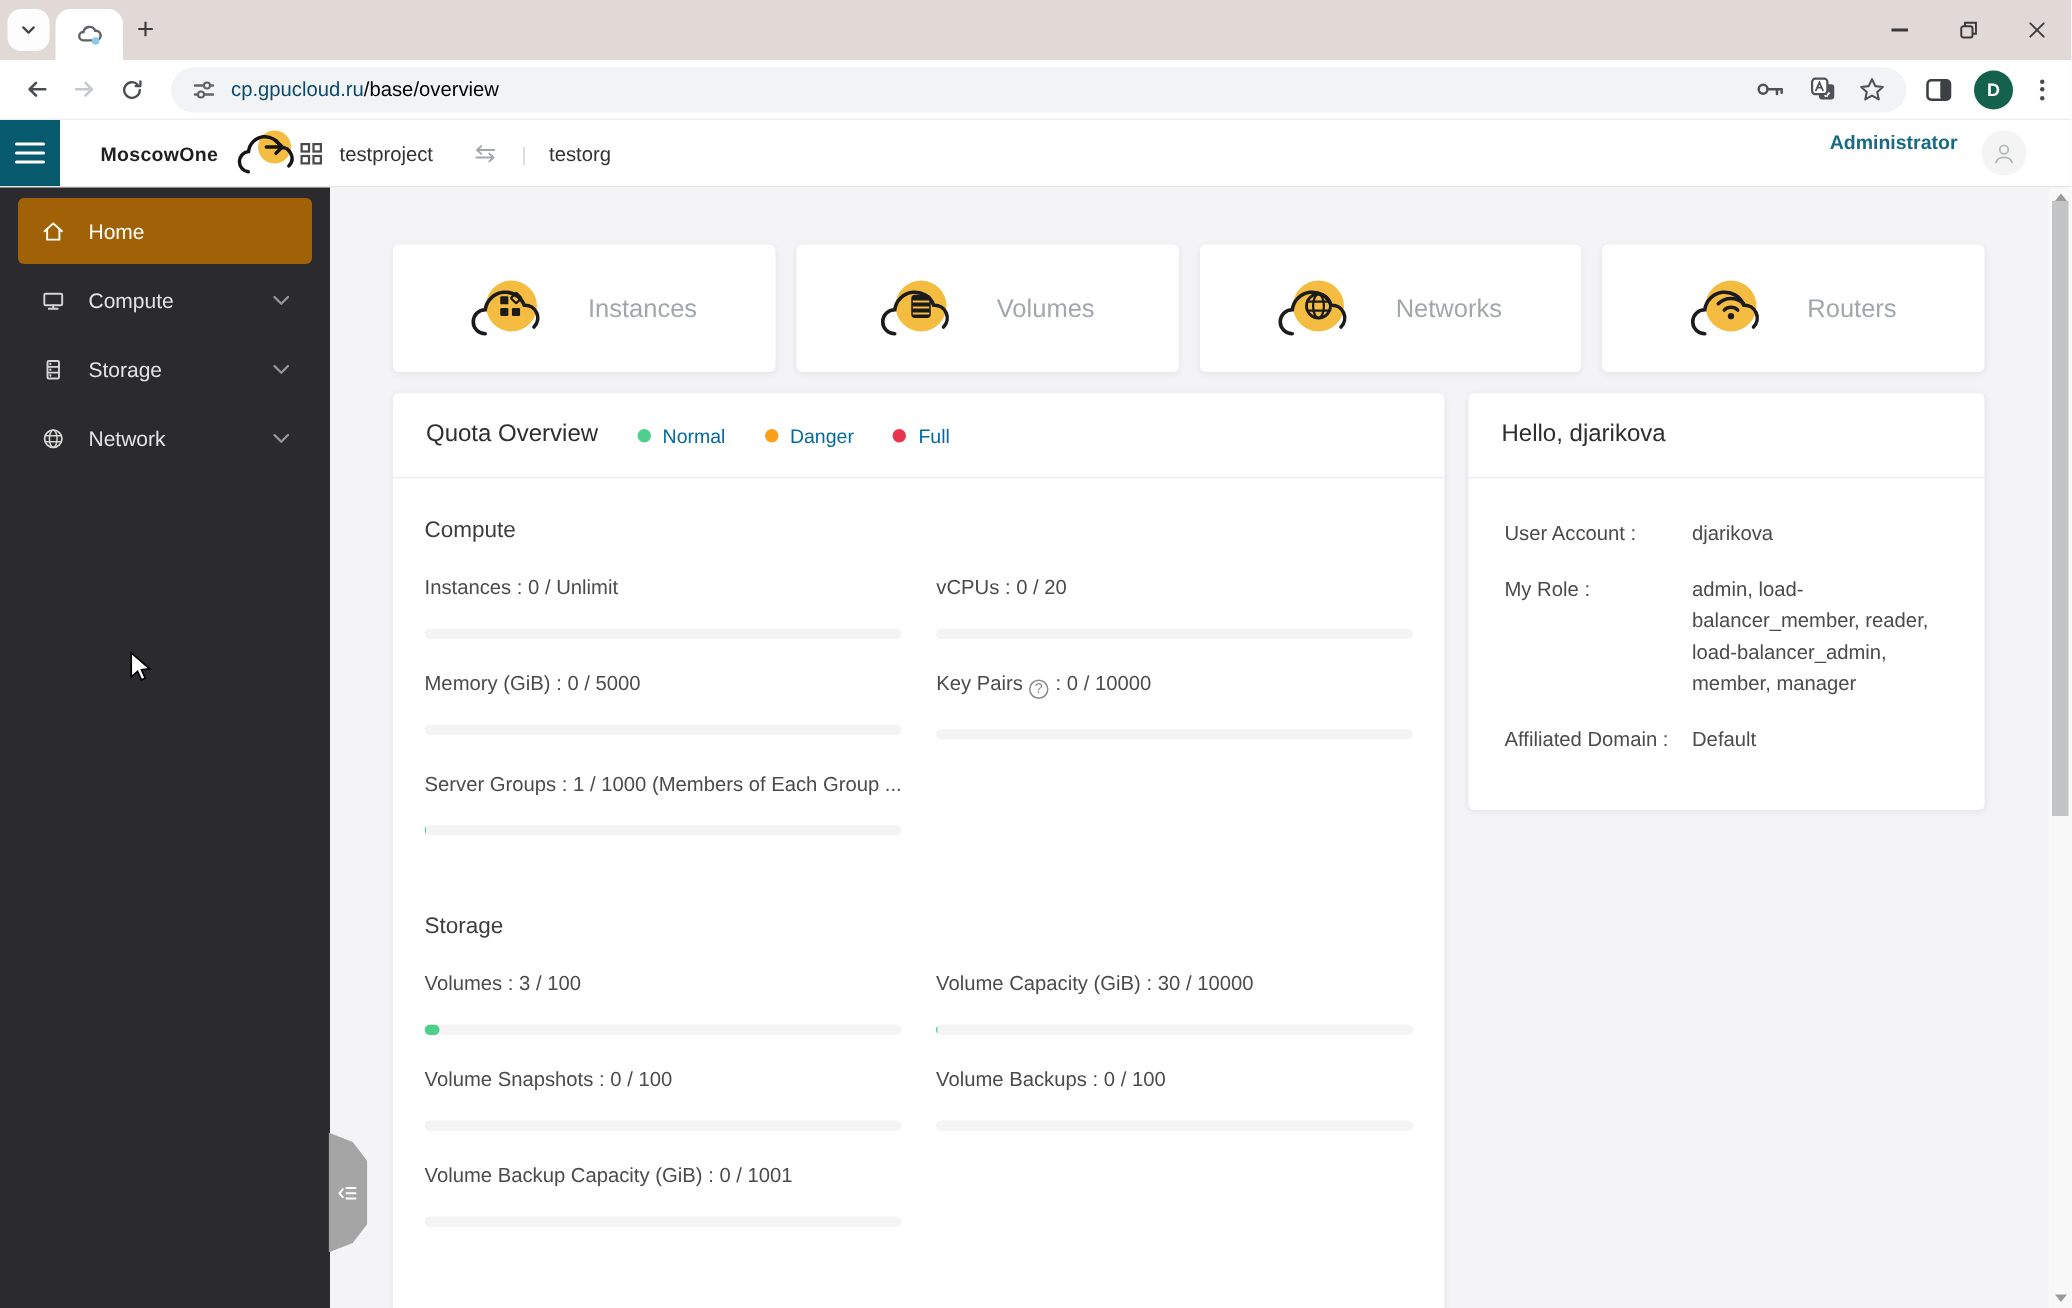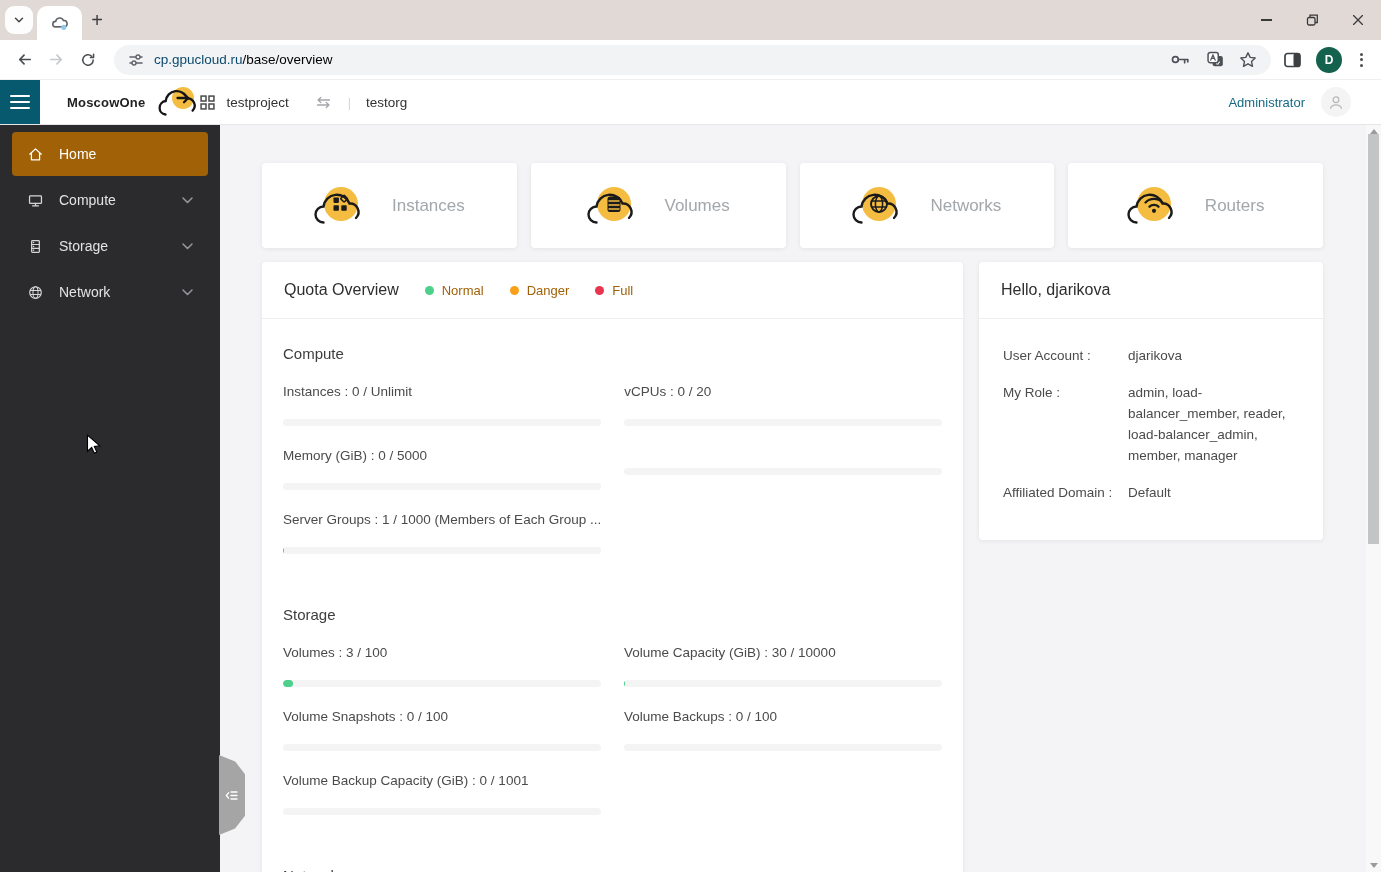--- a/index.html
+++ b/index.html
@@ -27,21 +27,21 @@
   .kebab i { width:3px; height:3px; border-radius:50%; background:#4a4d50; }
 
   
   .app-header { height:45px; background:#fff; border-bottom:1px solid #e6e6e6; display:flex; align-items:center; }
   .burger { width:40px; height:44px; background:#075a6d; display:flex; flex-direction:column; align-items:center; justify-content:center; gap:4px; flex-shrink:0; }
   .burger i { width:20px; height:2px; background:#fff; border-radius:1px; }
   .brand { margin-left:27px; font-size:13px; font-weight:bold; color:#1f1f1f; letter-spacing:.2px; }
   .logo { margin-left:9px; display:flex; }
   .proj { display:flex; align-items:center; gap:11px; font-size:13.5px; color:#323232; }
   .pipe { color:#d6d6d6; font-size:13px; padding:0 4px; }
-  .header-right { margin-left:auto; display:flex; align-items:center; gap:16px; margin-right:30px; }
+  .header-right { margin-left:auto; display:flex; gap:16px; margin-right:30px;font-weight:bold; }
   .admin { font-size:13px; color:#166a85; }
   .avatar-user { width:30px; height:30px; border-radius:50%; background:#f4f4f4; display:flex; align-items:center; justify-content:center; }
 
   
   .app-body { position:relative; height:747px; display:flex; background:#f4f4f6; }
   .sidebar { width:220px; background:#2b2b2d; padding:7px 12px 0; flex-shrink:0; }
   .side-item { height:44px; border-radius:4px; display:flex; align-items:center; gap:15px; padding:0 15px; margin-bottom:2px; color:#e3e3e3; font-size:14px; }
   .side-item.active { background:#a16207; color:#fff; }
   .side-item .chev { margin-left:auto; }
 
@@ -53,21 +53,21 @@
   .cards-row { display:flex; gap:14px; margin-top:38px; height:85px; }
   .svc-card { flex:1; background:#fff; border-radius:4px; box-shadow:0 1px 5px rgba(0,0,0,.07); display:flex; align-items:center; justify-content:center; gap:28px; }
   .svc-label { font-size:17px; color:#a2a7ab; }
 
   .quota-row { display:flex; gap:16px; margin-top:14px; align-items:flex-start; }
   .panel { background:#fff; border-radius:4px; box-shadow:0 1px 5px rgba(0,0,0,.07); }
   .quota-panel { width:701px; height:700px; }
   .panel-head { height:57px; display:flex; align-items:center; padding:0 22px; border-bottom:1px solid #ededed; }
   .panel-title { font-size:16px; color:#2e2e2e; }
   .legend { display:flex; align-items:center; gap:26px; margin-left:26px; }
-  .legend-item { display:flex; align-items:center; gap:8px; font-size:13px; color:#a16207; }
+  .legend-item { display:flex; align-items:center; gap:8px; font-size:13px; color:#0369a1; }
   .dot { width:9px; height:9px; border-radius:50%; }
   .quota-body { padding:0 21px; }
   .sect-title { font-size:15px; color:#3d3d3d; margin-top:26px; }
   .sect-title.gap-lg { margin-top:52px; }
   .q-grid { display:grid; grid-template-columns:1fr 1fr; column-gap:23px; }
   .q-item { margin-top:22px; }
   .q-label { font-size:13.5px; color:#4b4b4b; white-space:nowrap; overflow:hidden; }
   .q-bar { margin-top:20px; height:7px; border-radius:4px; background:#f4f4f5; overflow:hidden; }
   .q-fill { height:100%; border-radius:4px; }
   .help-badge { display:inline-flex; width:13px; height:13px; border:1px solid #8a8a8a; border-radius:50%; color:#8a8a8a; font-size:9.5px; align-items:center; justify-content:center; vertical-align:-2px; margin:0 1px 0 4px; }
@@ -347,20 +347,21 @@
                     <div class="q-fill" style="background: rgb(76, 208, 140); width: 0%;"></div>
                   </div>
               </div>
               <div class="q-item">
                 <div class="q-label"><span>Memory (GiB)</span><span> : </span><span>0 / 5000</span></div>
                 <div class="q-bar">
                     <div class="q-fill" style="background: rgb(76, 208, 140); width: 0%;"></div>
                   </div>
               </div>
               <div class="q-item">
+                <div class="q-label"><span>Key Pairs</span><span class="help-badge">?</span><span> : </span><span>0 / 10000</span></div>
                 <div class="q-bar">
                     <div class="q-fill" style="background: rgb(76, 208, 140); width: 0%;"></div>
                   </div>
               </div>
               <div class="q-item">
                 <div class="q-label"><span>Server Groups</span><span> : </span><span>1 / 1000 (Members of Each Group ...</span></div>
                 <div class="q-bar">
                     <div class="q-fill" style="background: rgb(76, 208, 140); width: 0.1%;"></div>
                   </div>
               </div>

